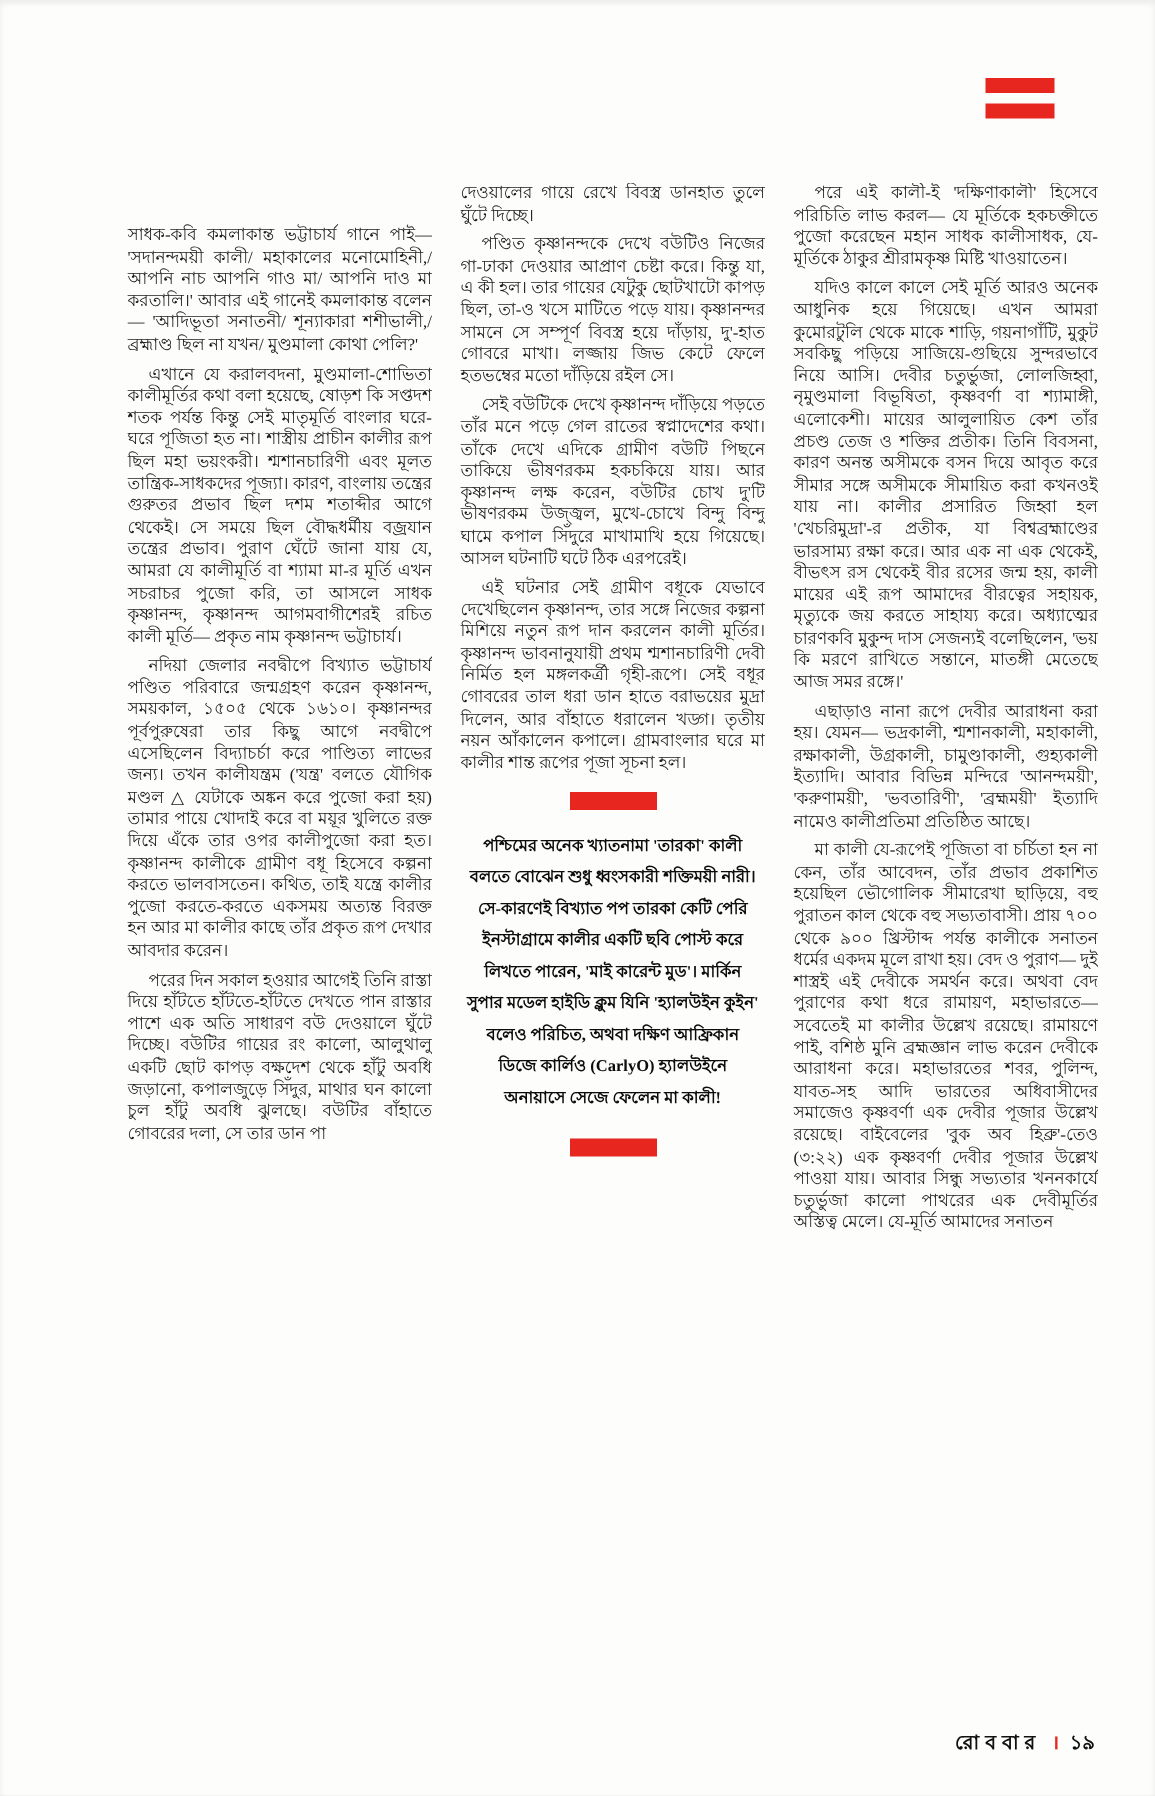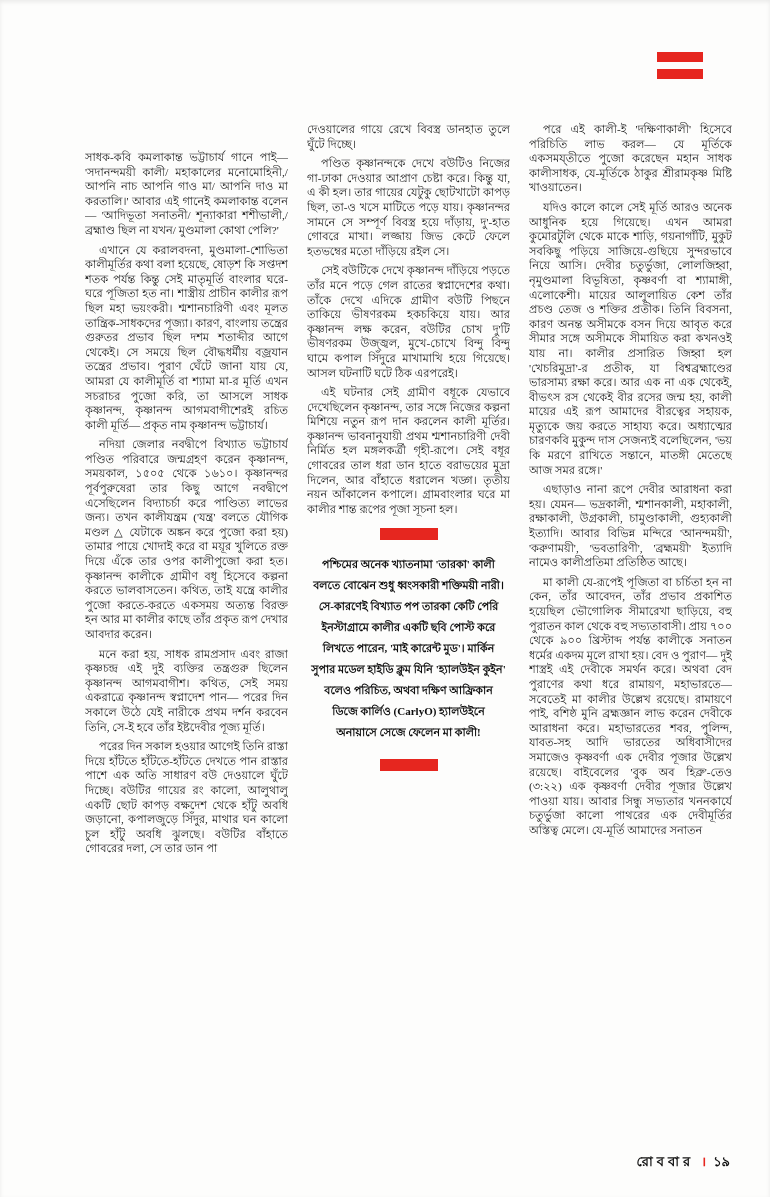--- a/index.html
+++ b/index.html
@@ -97,39 +97,38 @@
     <div class="red-mark"></div>
     <div class="red-mark"></div>
   </div>
 
   <div class="content">
 
     <div class="col col-1">
       <p class="noindent">সাধক-কবি কমলাকান্ত ভট্টাচার্য গানে পাই— 'সদানন্দময়ী কালী/ মহাকালের মনোমোহিনী,/ আপনি নাচ আপনি গাও মা/ আপনি দাও মা করতালি।' আবার এই গানেই কমলাকান্ত বলেন— 'আদিভূতা সনাতনী/ শূন্যাকারা শশীভালী,/ ব্রহ্মাণ্ড ছিল না যখন/ মুণ্ডমালা কোথা পেলি?'</p>
       <p>এখানে যে করালবদনা, মুণ্ডমালা-শোভিতা কালীমূর্তির কথা বলা হয়েছে, ষোড়শ কি সপ্তদশ শতক পর্যন্ত কিন্তু সেই মাতৃমূর্তি বাংলার ঘরে-ঘরে পূজিতা হত না। শাস্ত্রীয় প্রাচীন কালীর রূপ ছিল মহা ভয়ংকরী। শ্মশানচারিণী এবং মূলত তান্ত্রিক-সাধকদের পূজ্যা। কারণ, বাংলায় তন্ত্রের গুরুতর প্রভাব ছিল দশম শতাব্দীর আগে থেকেই। সে সময়ে ছিল বৌদ্ধধর্মীয় বজ্রযান তন্ত্রের প্রভাব। পুরাণ ঘেঁটে জানা যায় যে, আমরা যে কালীমূর্তি বা শ্যামা মা-র মূর্তি এখন সচরাচর পুজো করি, তা আসলে সাধক কৃষ্ণানন্দ, কৃষ্ণানন্দ আগমবাগীশেরই রচিত কালী মূর্তি— প্রকৃত নাম কৃষ্ণানন্দ ভট্টাচার্য।</p>
       <p>নদিয়া জেলার নবদ্বীপে বিখ্যাত ভট্টাচার্য পণ্ডিত পরিবারে জন্মগ্রহণ করেন কৃষ্ণানন্দ, সময়কাল, ১৫০৫ থেকে ১৬১০। কৃষ্ণানন্দর পূর্বপুরুষেরা তার কিছু আগে নবদ্বীপে এসেছিলেন বিদ্যাচর্চা করে পাণ্ডিত্য লাভের জন্য। তখন কালীযন্ত্রম ('যন্ত্র' বলতে যৌগিক মণ্ডল △ যেটাকে অঙ্কন করে পুজো করা হয়) তামার পায়ে খোদাই করে বা ময়ূর খুলিতে রক্ত দিয়ে এঁকে তার ওপর কালীপুজো করা হত। কৃষ্ণানন্দ কালীকে গ্রামীণ বধূ হিসেবে কল্পনা করতে ভালবাসতেন। কথিত, তাই যন্ত্রে কালীর পুজো করতে-করতে একসময় অত্যন্ত বিরক্ত হন আর মা কালীর কাছে তাঁর প্রকৃত রূপ দেখার আবদার করেন।</p>
-      <p>মনে করা হয়, সাধক রামপ্রসাদ এবং রাজা কৃষ্ণচন্দ্র এই দুই ব্যক্তির তন্ত্রগুরু ছিলেন কৃষ্ণানন্দ আগমবাগীশ। কথিত, সেই সময় একরাত্রে কৃষ্ণানন্দ স্বপ্নাদেশ পান— পরের দিন সকালে উঠে যেই নারীকে প্রথম দর্শন করবেন তিনি, সে-ই হবে তাঁর ইষ্টদেবীর পূজ্য মূর্তি।</p>
       <p>পরের দিন সকাল হওয়ার আগেই তিনি রাস্তা দিয়ে হাঁটতে হাঁটতে-হাঁটতে দেখতে পান রাস্তার পাশে এক অতি সাধারণ বউ দেওয়ালে ঘুঁটে দিচ্ছে। বউটির গায়ের রং কালো, আলুথালু একটি ছোট কাপড় বক্ষদেশ থেকে হাঁটু অবধি জড়ানো, কপালজুড়ে সিঁদুর, মাথার ঘন কালো চুল হাঁটু অবধি ঝুলছে। বউটির বাঁহাতে গোবরের দলা, সে তার ডান পা</p>
     </div>
 
     <div class="col col-2">
       <p class="noindent">দেওয়ালের গায়ে রেখে বিবস্ত্র ডানহাত তুলে ঘুঁটে দিচ্ছে।</p>
       <p>পণ্ডিত কৃষ্ণানন্দকে দেখে বউটিও নিজের গা-ঢাকা দেওয়ার আপ্রাণ চেষ্টা করে। কিন্তু যা, এ কী হল। তার গায়ের যেটুকু ছোটখাটো কাপড় ছিল, তা-ও খসে মাটিতে পড়ে যায়। কৃষ্ণানন্দর সামনে সে সম্পূর্ণ বিবস্ত্র হয়ে দাঁড়ায়, দু'-হাত গোবরে মাখা। লজ্জায় জিভ কেটে ফেলে হতভম্বের মতো দাঁড়িয়ে রইল সে।</p>
       <p>সেই বউটিকে দেখে কৃষ্ণানন্দ দাঁড়িয়ে পড়তে তাঁর মনে পড়ে গেল রাতের স্বপ্নাদেশের কথা। তাঁকে দেখে এদিকে গ্রামীণ বউটি পিছনে তাকিয়ে ভীষণরকম হকচকিয়ে যায়। আর কৃষ্ণানন্দ লক্ষ করেন, বউটির চোখ দু'টি ভীষণরকম উজ্জ্বল, মুখে-চোখে বিন্দু বিন্দু ঘামে কপাল সিঁদুরে মাখামাখি হয়ে গিয়েছে। আসল ঘটনাটি ঘটে ঠিক এরপরেই।</p>
       <p>এই ঘটনার সেই গ্রামীণ বধূকে যেভাবে দেখেছিলেন কৃষ্ণানন্দ, তার সঙ্গে নিজের কল্পনা মিশিয়ে নতুন রূপ দান করলেন কালী মূর্তির। কৃষ্ণানন্দ ভাবনানুযায়ী প্রথম শ্মশানচারিণী দেবী নির্মিত হল মঙ্গলকর্ত্রী গৃহী-রূপে। সেই বধূর গোবরের তাল ধরা ডান হাতে বরাভয়ের মুদ্রা দিলেন, আর বাঁহাতে ধরালেন খড্গ। তৃতীয় নয়ন আঁকালেন কপালে। গ্রামবাংলার ঘরে মা কালীর শান্ত রূপের পূজা সূচনা হল।</p>
 
       <div class="quote-block">
         <div class="red-bar top"></div>
         <div class="pull-quote">পশ্চিমের অনেক খ্যাতনামা 'তারকা' কালী বলতে বোঝেন শুধু ধ্বংসকারী শক্তিময়ী নারী। সে-কারণেই বিখ্যাত পপ তারকা কেটি পেরি ইনস্টাগ্রামে কালীর একটি ছবি পোস্ট করে লিখতে পারেন, 'মাই কারেন্ট মুড'। মার্কিন সুপার মডেল হাইডি ক্লুম যিনি 'হ্যালউইন কুইন' বলেও পরিচিত, অথবা দক্ষিণ আফ্রিকান ডিজে কার্লিও (CarlyO) হ্যালউইনে অনায়াসে সেজে ফেলেন মা কালী!</div>
         <div class="red-bar bottom"></div>
       </div>
     </div>
 
     <div class="col col-3">
-      <p>পরে এই কালী-ই 'দক্ষিণাকালী' হিসেবে পরিচিতি লাভ করল— যে মূর্তিকে একসময্তীতে পুজো করেছেন মহান সাধক কালীসাধক, যে-মূর্তিকে ঠাকুর শ্রীরামকৃষ্ণ মিষ্টি খাওয়াতেন।</p>
+      <p>পরে এই কালী-ই 'দক্ষিণাকালী' হিসেবে পরিচিতি লাভ করল— যে মূর্তিকে হকচক্তীতে পুজো করেছেন মহান সাধক কালীসাধক, যে-মূর্তিকে ঠাকুর শ্রীরামকৃষ্ণ মিষ্টি খাওয়াতেন।</p>
       <p>যদিও কালে কালে সেই মূর্তি আরও অনেক আধুনিক হয়ে গিয়েছে। এখন আমরা কুমোরটুলি থেকে মাকে শাড়ি, গয়নাগাঁটি, মুকুট সবকিছু পড়িয়ে সাজিয়ে-গুছিয়ে সুন্দরভাবে নিয়ে আসি। দেবীর চতুর্ভুজা, লোলজিহ্বা, নৃমুণ্ডমালা বিভূষিতা, কৃষ্ণবর্ণা বা শ্যামাঙ্গী, এলোকেশী। মায়ের আলুলায়িত কেশ তাঁর প্রচণ্ড তেজ ও শক্তির প্রতীক। তিনি বিবসনা, কারণ অনন্ত অসীমকে বসন দিয়ে আবৃত করে সীমার সঙ্গে অসীমকে সীমায়িত করা কখনওই যায় না। কালীর প্রসারিত জিহ্বা হল 'খেচরিমুদ্রা'-র প্রতীক, যা বিশ্বব্রহ্মাণ্ডের ভারসাম্য রক্ষা করে। আর এক না এক থেকেই, বীভৎস রস থেকেই বীর রসের জন্ম হয়, কালী মায়ের এই রূপ আমাদের বীরত্বের সহায়ক, মৃত্যুকে জয় করতে সাহায্য করে। অধ্যাত্মের চারণকবি মুকুন্দ দাস সেজন্যই বলেছিলেন, 'ভয় কি মরণে রাখিতে সন্তানে, মাতঙ্গী মেতেছে আজ সমর রঙ্গে।'</p>
       <p>এছাড়াও নানা রূপে দেবীর আরাধনা করা হয়। যেমন— ভদ্রকালী, শ্মশানকালী, মহাকালী, রক্ষাকালী, উগ্রকালী, চামুণ্ডাকালী, গুহ্যকালী ইত্যাদি। আবার বিভিন্ন মন্দিরে 'আনন্দময়ী', 'করুণাময়ী', 'ভবতারিণী', 'ব্রহ্মময়ী' ইত্যাদি নামেও কালীপ্রতিমা প্রতিষ্ঠিত আছে।</p>
       <p>মা কালী যে-রূপেই পূজিতা বা চর্চিতা হন না কেন, তাঁর আবেদন, তাঁর প্রভাব প্রকাশিত হয়েছিল ভৌগোলিক সীমারেখা ছাড়িয়ে, বহু পুরাতন কাল থেকে বহু সভ্যতাবাসী। প্রায় ৭০০ থেকে ৯০০ খ্রিস্টাব্দ পর্যন্ত কালীকে সনাতন ধর্মের একদম মূলে রাখা হয়। বেদ ও পুরাণ— দুই শাস্ত্রই এই দেবীকে সমর্থন করে। অথবা বেদ পুরাণের কথা ধরে রামায়ণ, মহাভারতে— সবেতেই মা কালীর উল্লেখ রয়েছে। রামায়ণে পাই, বশিষ্ঠ মুনি ব্রহ্মজ্ঞান লাভ করেন দেবীকে আরাধনা করে। মহাভারতের শবর, পুলিন্দ, যাবত-সহ আদি ভারতের অধিবাসীদের সমাজেও কৃষ্ণবর্ণা এক দেবীর পূজার উল্লেখ রয়েছে। বাইবেলের 'বুক অব হিব্রু'-তেও (৩:২২) এক কৃষ্ণবর্ণা দেবীর পূজার উল্লেখ পাওয়া যায়। আবার সিন্ধু সভ্যতার খননকার্যে চতুর্ভুজা কালো পাথরের এক দেবীমূর্তির অস্তিত্ব মেলে। যে-মূর্তি আমাদের সনাতন</p>
     </div>
 
   </div>
 
   <div class="footer">
     <span class="mag">রোববার</span>
     <span class="divider">।</span>

